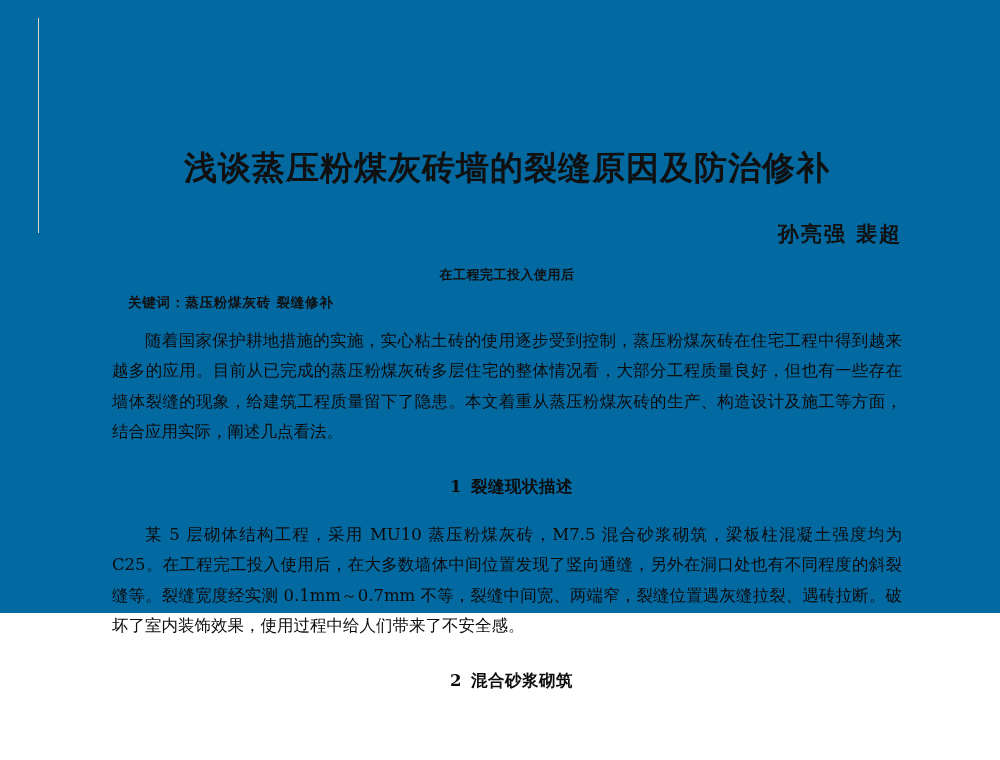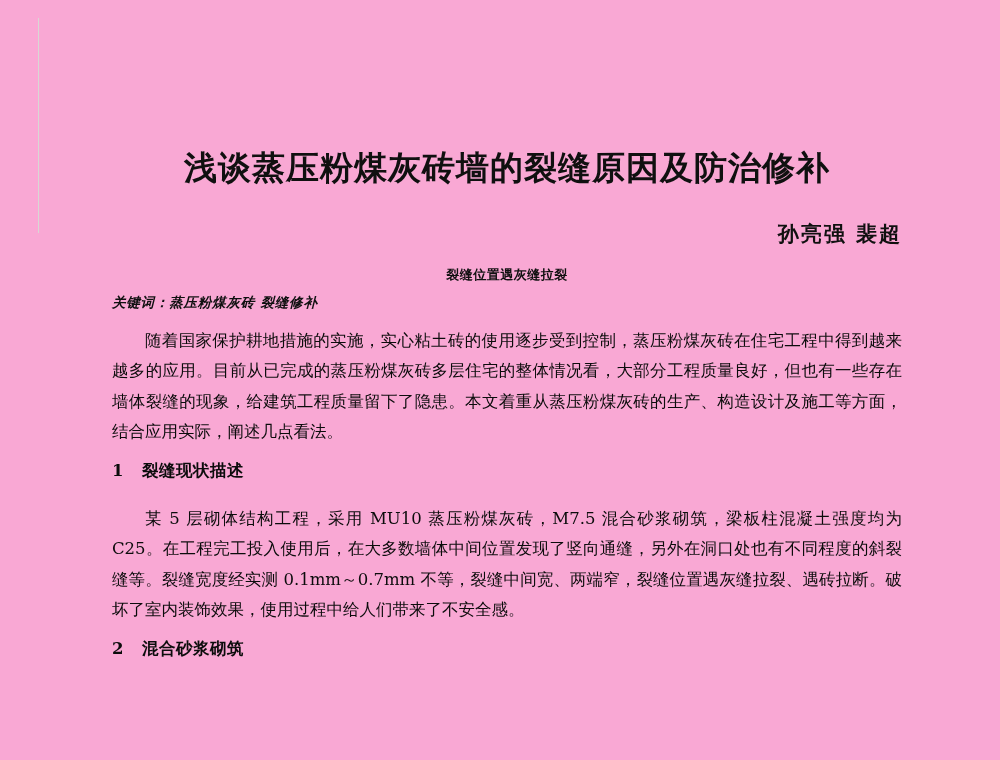--- a/index.html
+++ b/index.html
@@ -13,22 +13,22 @@
     font-family: "DejaVu Sans", sans-serif;
     color: #000000;
     overflow: hidden;
     position: relative;
   }
   .page {
     position: absolute;
     left: 0;
     top: 0;
     width: 1000px;
-    height: 760px;
-    background: #f9a8d4;
+    height: 613px;
+    background: #0369a1;
   }
   
   .scan-line {
     position: absolute;
     left: 38px;
     top: 18px;
     width: 1px;
     height: 215px;
     background: #d8d8d4;
   }
@@ -79,38 +79,39 @@
   .abstract-block .lbl {
     font-style: italic;
   }
   .keywords-block {
     margin-top: 10px;
     font-family: "DejaVu Serif", serif;
     font-size: 13.5px;
     font-weight: 700;
     letter-spacing: 0.8px;
     color: #101010;
-    font-style: italic;
+    margin-left: 16px;
   }
   .body-para {
     margin-top: 14px;
     font-family: Liberation Serif, serif;
     font-size: 16.5px;
     line-height: 1.85;
     text-align: justify;
     color: #0c0c0c;
     text-indent: 2em;
   }
   .section-head {
-    margin-top: 12px;
+    margin-top: 28px;
     font-family: "DejaVu Serif", serif;
     font-size: 16.5px;
     font-weight: 700;
     color: #0c0c0c;
     letter-spacing: 0.5px;
+    text-align: center;
   }
   .section-head .num {
     display: inline-block;
     width: 30px;
   }
   .section-body {
     margin-top: 22px;
     font-family: "DejaVu Serif", serif;
     font-size: 16.5px;
     line-height: 1.85;
@@ -128,21 +129,21 @@
 <div class="page">
 
   <div class="scan-line"></div>
 
   <div class="content">
 
     <div class="doc-title">浅谈蒸压粉煤灰砖墙的裂缝原因及防治修补</div>
 
     <div class="authors">孙亮强 裴超</div>
 
-    <div class="affiliation">裂缝位置遇灰缝拉裂</div>
+    <div class="affiliation">在工程完工投入使用后</div>
 
 
     <div class="keywords-block">
       <span class="lbl">关键词：</span><span>蒸压粉煤灰砖 裂缝修补</span>
     </div>
 
     <div class="body-para">随着国家保护耕地措施的实施，实心粘土砖的使用逐步受到控制，蒸压粉煤灰砖在住宅工程中得到越来越多的应用。目前从已完成的蒸压粉煤灰砖多层住宅的整体情况看，大部分工程质量良好，但也有一些存在墙体裂缝的现象，给建筑工程质量留下了隐患。本文着重从蒸压粉煤灰砖的生产、构造设计及施工等方面，结合应用实际，阐述几点看法。</div>
 
     <div class="section-head">
       <span class="num">1</span><span>裂缝现状描述</span>

